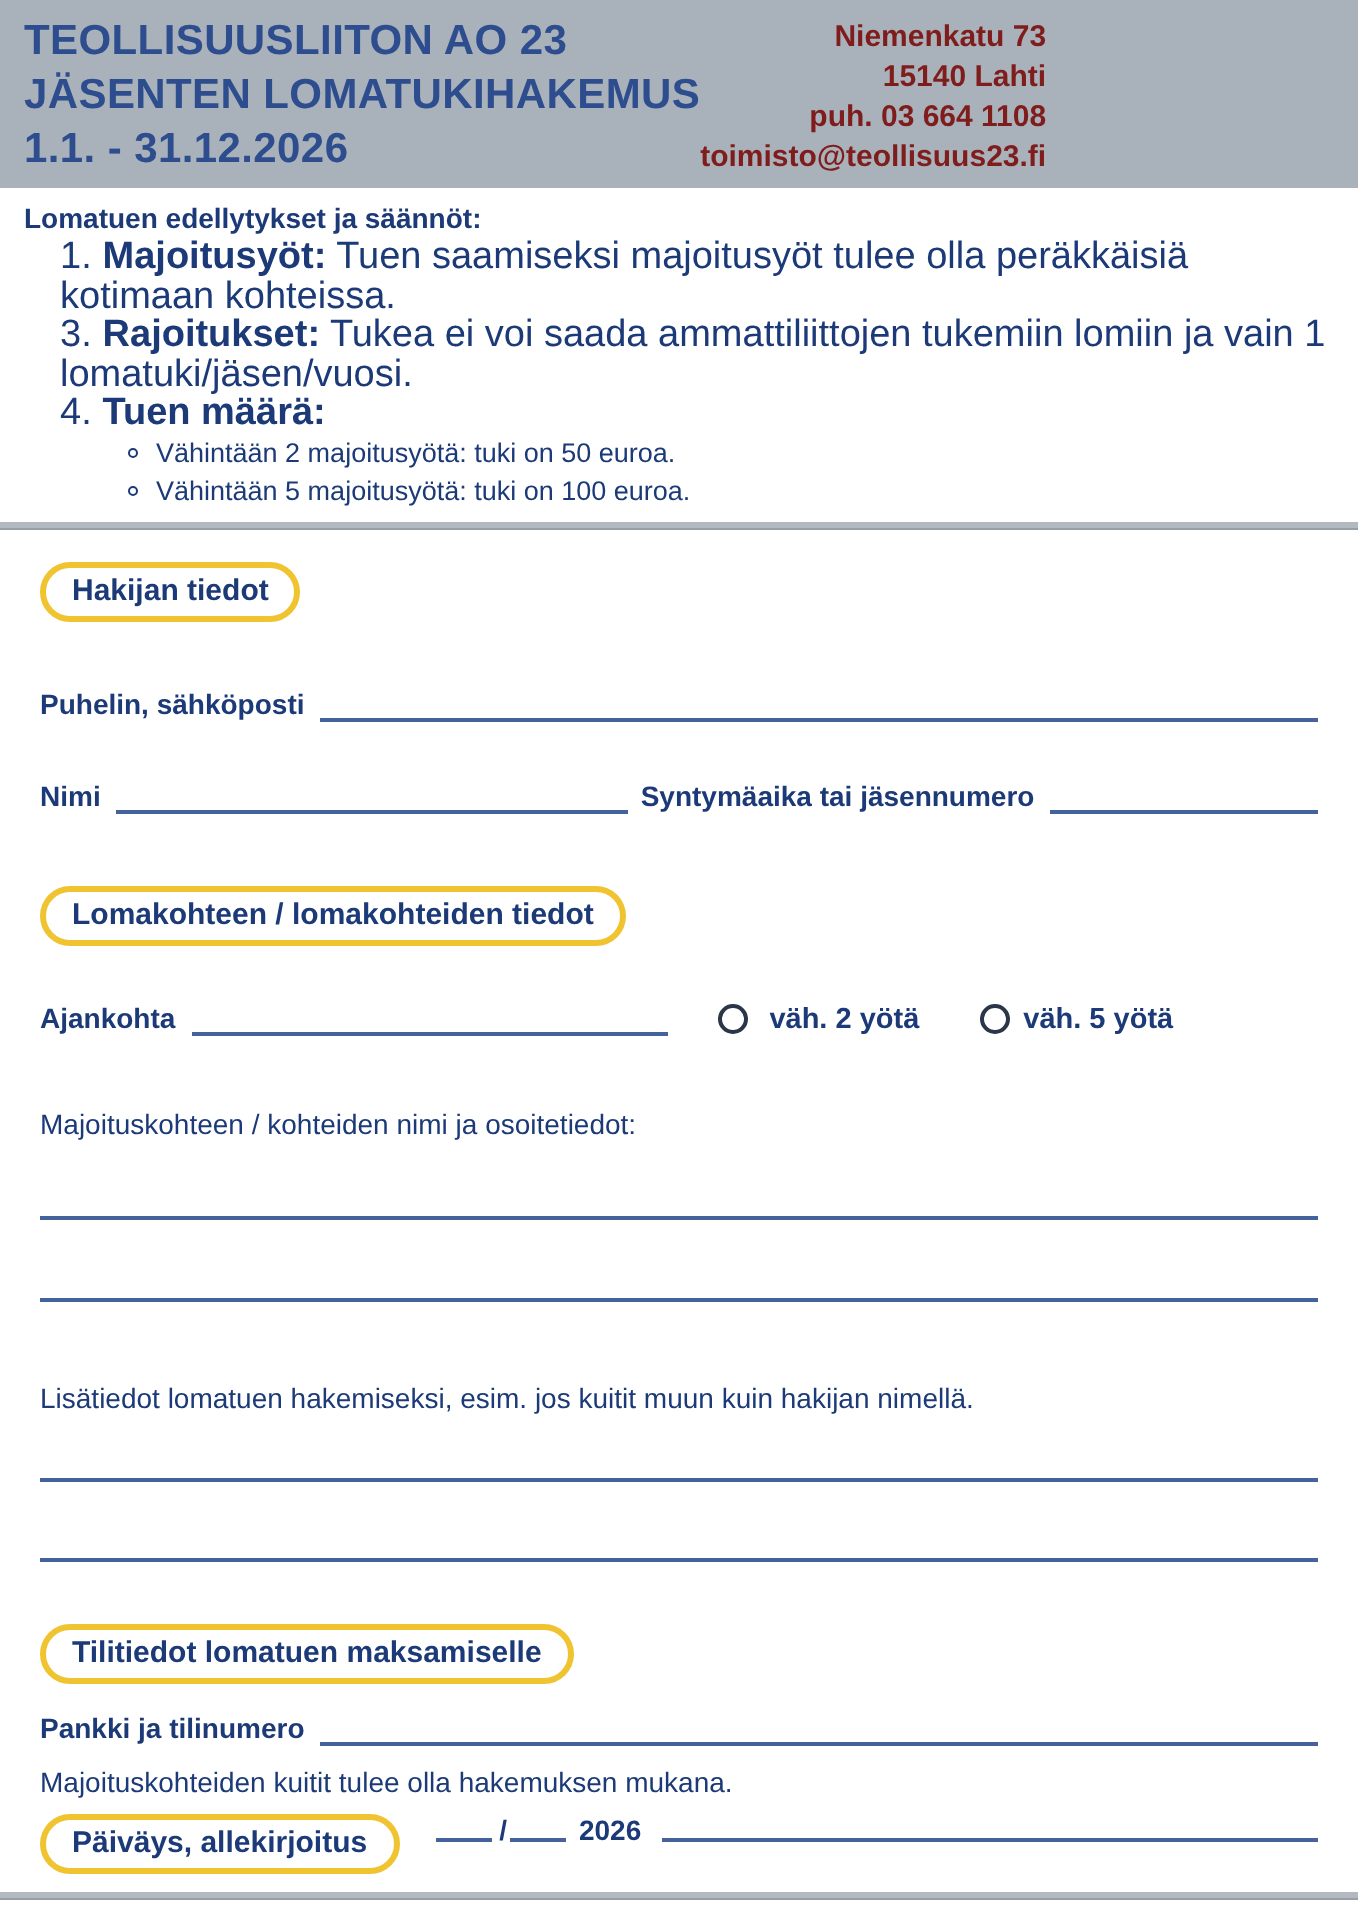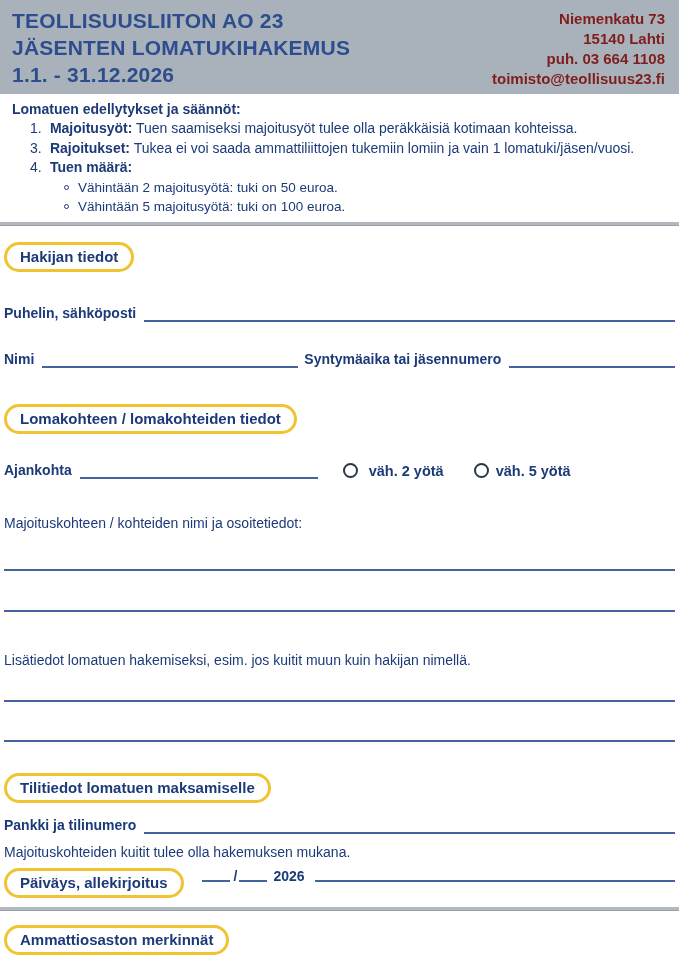--- a/index.html
+++ b/index.html
@@ -9,52 +9,51 @@
     font-family: "Liberation Sans", sans-serif;
     color: #1c3a78;
     position: relative;
     overflow: hidden;
   }
 
   
   .header {
     background: #a9b2ba;
     display: flex;
-    justify-content: space-between;
     align-items: flex-start;
     padding: 7px 14px 8px 12px;
     height: 94px;
   }
   .title-block { font-weight: bold; font-size: 21px; line-height: 27px; color: #2e4d8e; letter-spacing: 0.2px; }
   .contact-block { font-weight: bold; font-size: 15px; line-height: 20px; color: #7f1d1d; text-align: right; padding-top: 2px; }
 
   
   .rules { padding: 6px 12px 2px 12px; }
   .rules-heading { font-weight: bold; font-size: 14px; line-height: 19px; }
-  .rule-item { font-size: 14px; line-height: 19.5px; padding-left: 18px; }
+  .rule-item { font-size: 19px; line-height: 19.5px; padding-left: 18px; }
   .rule-num { display: inline-block; min-width: 16px; }
   .rule-lead { font-weight: bold; }
   .sub-item { font-size: 13.5px; line-height: 19.5px; padding-left: 52px; display: flex; align-items: center; text-align: center; }
   .circle-bullet { display: inline-block; width: 5px; height: 5px; border: 1.5px solid #1c3a78; border-radius: 50%; margin-right: 9px; flex: 0 0 auto; }
 
   
   .divider { height: 4px; background: #b3b9c0; border-bottom: 1px solid #979ea6; }
 
   
   .pill {
     display: inline-block;
     border: 3px solid #f0c330;
     border-radius: 17px;
     padding: 3px 13px 4px 13px;
     font-weight: bold; font-size: 15px; color: #1c3a78;
     background: #ffffff;
   }
 
   
-  .content { padding: 0 4px; }
+  .content { padding: 0 20px; }
   .field-row { display: flex; align-items: flex-end; font-weight: bold; font-size: 14px; }
   .field-label { white-space: nowrap; padding-bottom: 1px; }
   .fline { border-bottom: 2px solid #44639c; height: 17px; }
   .grow { flex: 1 1 auto; }
   .full-line { border-bottom: 2px solid #44639c; }
   .note { font-weight: normal; font-size: 14px; }
   .radio { display: inline-block; width: 15px; height: 15px; border: 2px solid #2b3648; border-radius: 50%; background: #fff; flex: 0 0 auto; }
   .radio-label { font-weight: bold; font-size: 14.5px; padding-bottom: 0; }
   .blank { display: inline-block; border-bottom: 2px solid #44639c; height: 14px; }
   .dateish { font-weight: bold; font-size: 14px; display: flex; align-items: flex-start; }

